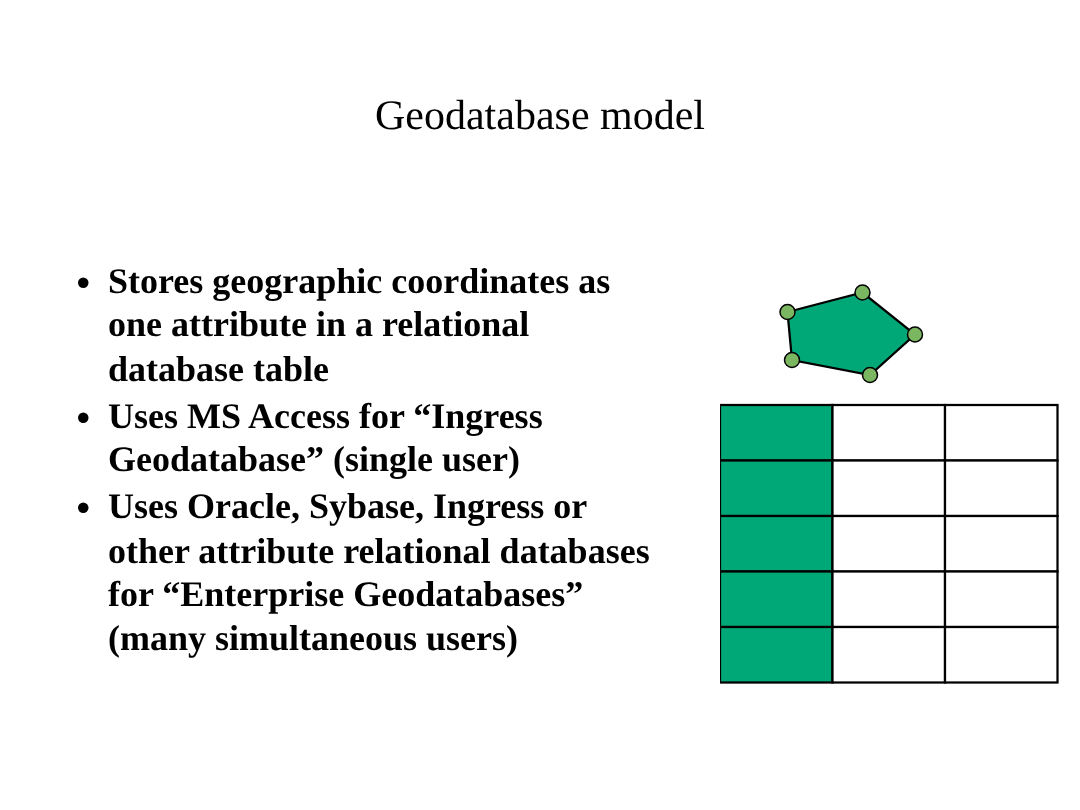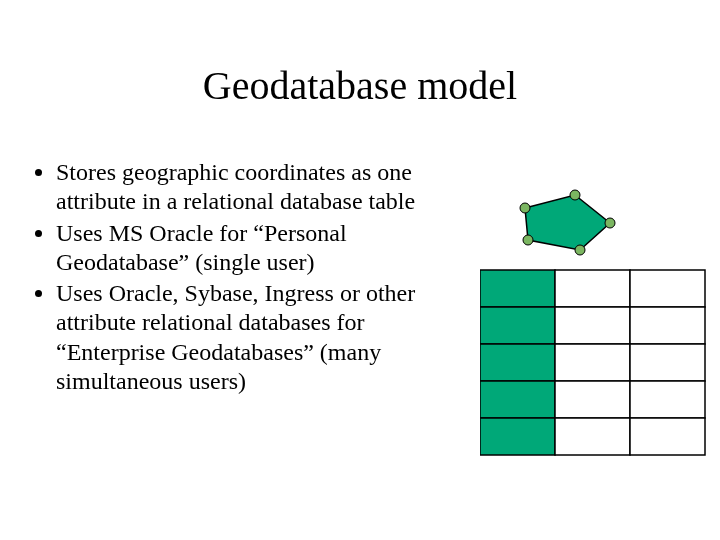--- a/index.html
+++ b/index.html
@@ -15,34 +15,35 @@
     position: relative;
     width: 720px;
     height: 540px;
   }
   .title {
     position: absolute;
     top: 62px;
     left: 0;
     width: 720px;
     text-align: center;
-    font-size: 40px;
+    font-size: 28px;
     font-weight: normal;
   }
   .bullets {
     position: absolute;
     top: 158px;
     left: 28px;
     width: 430px;
     font-size: 24px;
     line-height: 1.22;
   }
   .bullets ul {
-    margin: 0;
+    margin: 16px;
     padding-left: 28px;
+    font-weight: bold;
   }
   .bullets li {
     margin-bottom: 2px;
   }
   .diagram {
     position: absolute;
     top: 185px;
     left: 480px;
     width: 230px;
     height: 290px;
@@ -51,21 +52,21 @@
 </head>
 <body>
 
 <div class="slide">
 
   <div class="title">Geodatabase model</div>
 
   <div class="bullets">
     <ul>
       <li>Stores geographic coordinates as one attribute in a relational database table</li>
-      <li>Uses MS Oracle for “Personal Geodatabase” (single user)</li>
+      <li>Uses MS Access for “Ingress Geodatabase” (single user)</li>
       <li>Uses Oracle, Sybase, Ingress or other attribute relational databases for “Enterprise Geodatabases” (many simultaneous users)</li>
     </ul>
   </div>
 
   <div class="diagram">
     <svg width="230" height="290">
 
       <g>
         <polygon points="45,23 95,10 130,38 100,65 48,55" stroke="#000" stroke-width="1.5" fill="#00A878"></polygon>
 

